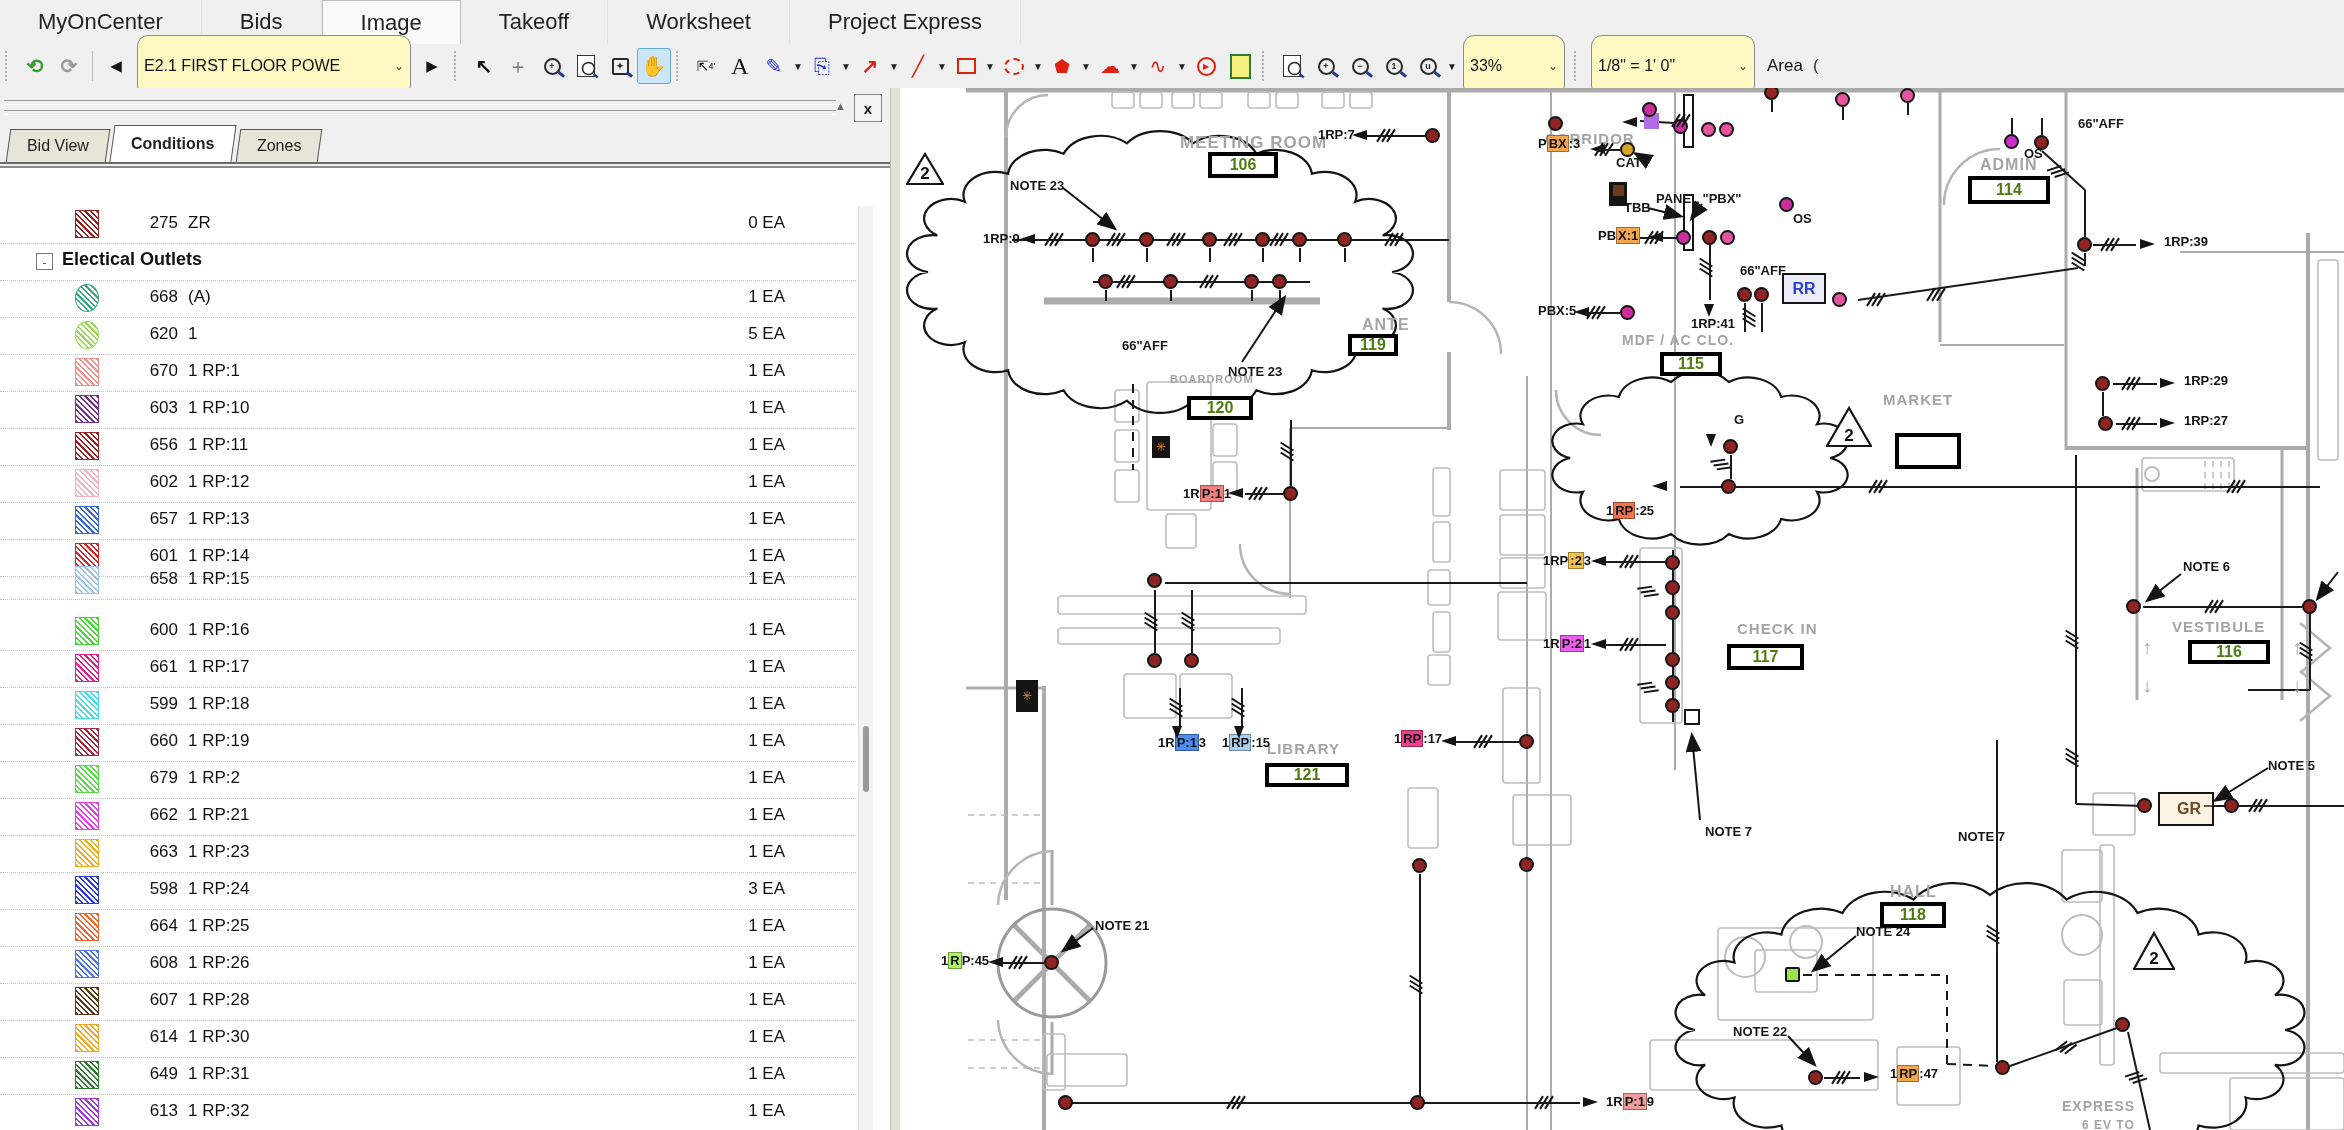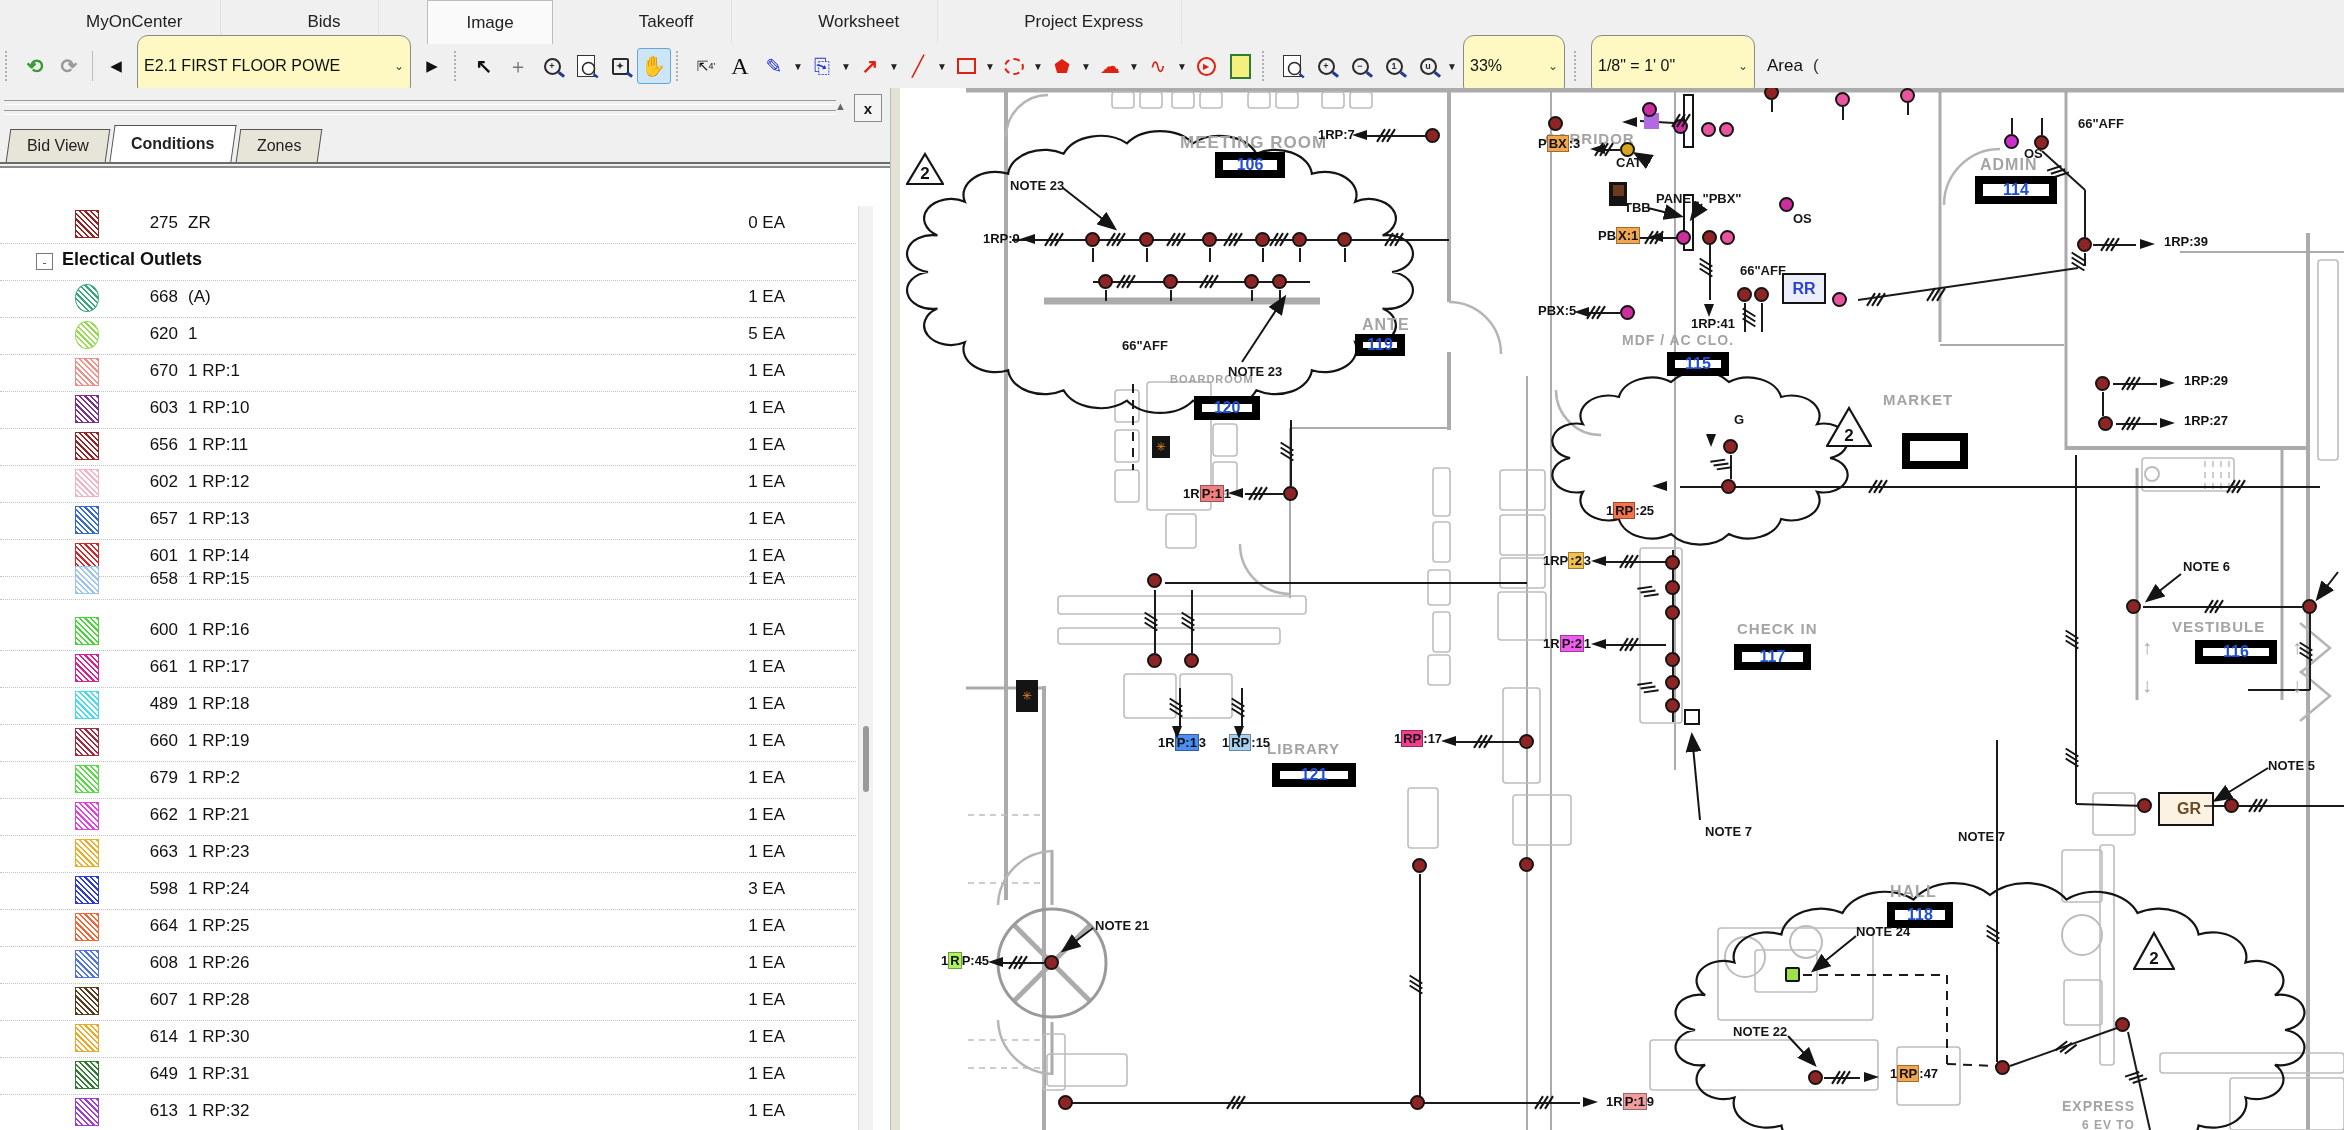--- a/index.html
+++ b/index.html
@@ -1,22 +1,22 @@
 <!DOCTYPE html>
 <html><head>
 <meta charset="utf-8">
 <style>
   html,body{margin:0;padding:0;}
   body{width:2344px;height:1130px;position:relative;overflow:hidden;
        font-family:"Liberation Sans",sans-serif;background:#fff;color:#111;}
   
   #menubar{position:absolute;left:0;top:0;width:2344px;height:44px;background:#f0f0f0;
            border-bottom:1px solid #d9d9d9;display:flex;align-items:stretch;}
-  .mi{padding:12px 38px;display:flex;align-items:center;font-size:17px;color:#222;
-      border-right:1px solid #e3e3e3;cursor:default;margin-left:48px;}
+  .mi{padding:12px 38px;display:flex;align-items:center;font-size:22px;color:#222;
+      border-right:1px solid #e3e3e3;cursor:default;}
   .mi.active{background:#fafafa;border:1px solid #bdbdbd;border-bottom:none;}
   
   #toolbar{position:absolute;left:0;top:44px;width:2344px;height:44px;background:#f0f0f0;
            border-bottom:1px solid #c9c9c9;display:flex;align-items:center;}
   .grip{width:6px;height:30px;border-left:2px dotted #b0b0b0;margin:0 5px;}
   .sep{width:1px;height:30px;background:#bdbdbd;margin:0 6px;}
   .tbtn{min-width:32px;height:34px;display:flex;align-items:center;justify-content:center;
         font-size:20px;border:1px solid transparent;border-radius:3px;cursor:default;}
   .tbtn.active{background:#cde6f7;border-color:#66a7d8;}
   .dd{width:14px;height:34px;display:flex;align-items:center;justify-content:center;
@@ -63,22 +63,22 @@
   #vscroll{position:absolute;left:858px;top:38px;width:14px;height:926px;background:#f2f2f2;border-left:1px solid #ddd;}
   #vthumb{position:absolute;left:4px;width:6px;background:#9a9a9a;border-radius:3px;}
   #splitter{position:absolute;left:890px;top:88px;width:10px;height:1042px;background:#e4e1d6;border-left:1px solid #bdbdbd;border-right:1px solid #bdbdbd;}
   
   #plan{position:absolute;left:900px;top:88px;width:1444px;height:1042px;background:#fff;overflow:hidden;}
   #plansvg{position:absolute;left:0;top:0;}
   .plab{position:absolute;font-weight:bold;font-size:13px;white-space:nowrap;color:#111;}
   .plab .hl{padding:0 1px;border:1px solid rgba(0,0,0,.35);}
   .note{color:#161616;}
   .room{position:absolute;font-weight:bold;color:#a4a4a4;letter-spacing:1px;white-space:nowrap;}
-  .numbox{position:absolute;border:8px solid #000000;color:#1d4ed8;font-weight:bold;font-size:16px;
-          display:flex;align-items:center;justify-content:center;background:#fff;box-sizing:border-box;margin-left:7px;}
+  .numbox{position:absolute;border:4px solid #000000;color:#4d7c0f;font-weight:bold;font-size:16px;
+          display:flex;align-items:center;justify-content:center;background:#fff;box-sizing:border-box;}
   .out{position:absolute;width:15px;height:15px;border:2.5px solid #141414;border-radius:50%;box-sizing:border-box;}
   .out.sq{border-radius:2px;}
   .hash{position:absolute;display:flex;gap:3px;}
   .hash i{display:block;width:2px;height:15px;background:#141414;transform:rotate(32deg);}
   .arr{position:absolute;width:0;height:0;border-style:solid;}
   .arr.l{border-width:5px 15px 5px 0;border-color:transparent #141414 transparent transparent;}
   .arr.r{border-width:5px 0 5px 15px;border-color:transparent transparent transparent #141414;}
   .arr.d{border-width:13px 5px 0 5px;border-color:#141414 transparent transparent transparent;}
   .tri{position:absolute;display:flex;align-items:flex-end;justify-content:center;
        font-weight:bold;color:#111;}
@@ -281,21 +281,21 @@
           <span class="rqty">1 EA</span>
         </div>
         <div class="row" style="top: 444px;">
           <span class="sw" style="border: 1.5px solid rgb(224, 31, 138); background: repeating-linear-gradient(45deg, rgb(224, 31, 138) 0px, rgb(224, 31, 138) 1.5px, rgb(255, 255, 255) 1.5px, rgb(255, 255, 255) 4px), repeating-linear-gradient(-45deg, rgb(224, 31, 138) 0px, rgb(224, 31, 138) 1.5px, rgba(255, 255, 255, 0) 1.5px, rgba(255, 255, 255, 0) 4px);"></span>
           <span class="rno">661</span>
           <span class="rname">1 RP:17</span>
           <span class="rqty">1 EA</span>
         </div>
         <div class="row" style="top: 481px;">
           <span class="sw" style="border: 1.5px solid rgb(69, 219, 232); background: repeating-linear-gradient(45deg, rgb(69, 219, 232) 0px, rgb(69, 219, 232) 1.5px, rgb(255, 255, 255) 1.5px, rgb(255, 255, 255) 4px), repeating-linear-gradient(-45deg, rgb(69, 219, 232) 0px, rgb(69, 219, 232) 1.5px, rgba(255, 255, 255, 0) 1.5px, rgba(255, 255, 255, 0) 4px);"></span>
-          <span class="rno">489</span>
+          <span class="rno">599</span>
           <span class="rname">1 RP:18</span>
           <span class="rqty">1 EA</span>
         </div>
         <div class="row" style="top: 518px;">
           <span class="sw" style="border: 1.5px solid rgb(168, 41, 62); background: repeating-linear-gradient(45deg, rgb(168, 41, 62) 0px, rgb(168, 41, 62) 1.5px, rgb(255, 255, 255) 1.5px, rgb(255, 255, 255) 4px), repeating-linear-gradient(-45deg, rgb(168, 41, 62) 0px, rgb(168, 41, 62) 1.5px, rgba(255, 255, 255, 0) 1.5px, rgba(255, 255, 255, 0) 4px);"></span>
           <span class="rno">660</span>
           <span class="rname">1 RP:19</span>
           <span class="rqty">1 EA</span>
         </div>
         <div class="row" style="top: 555px;">

